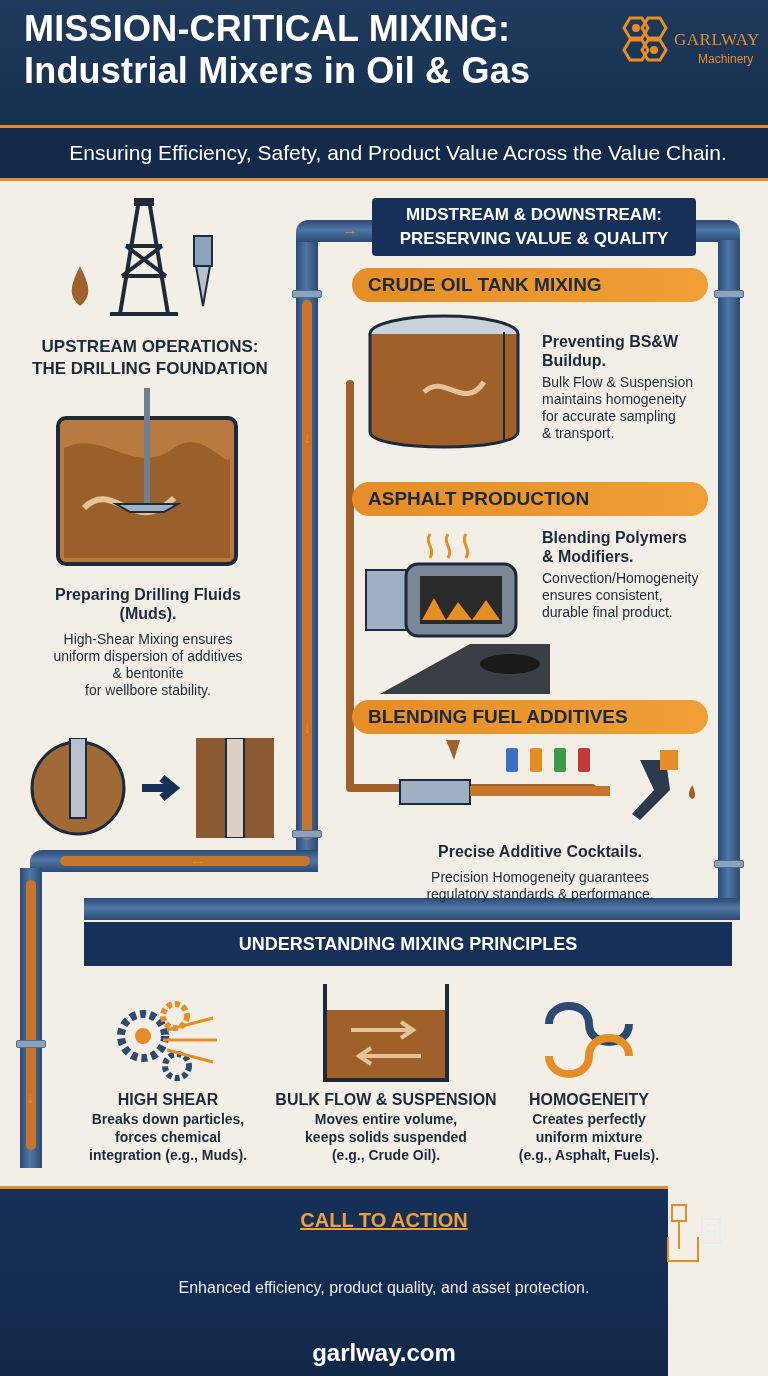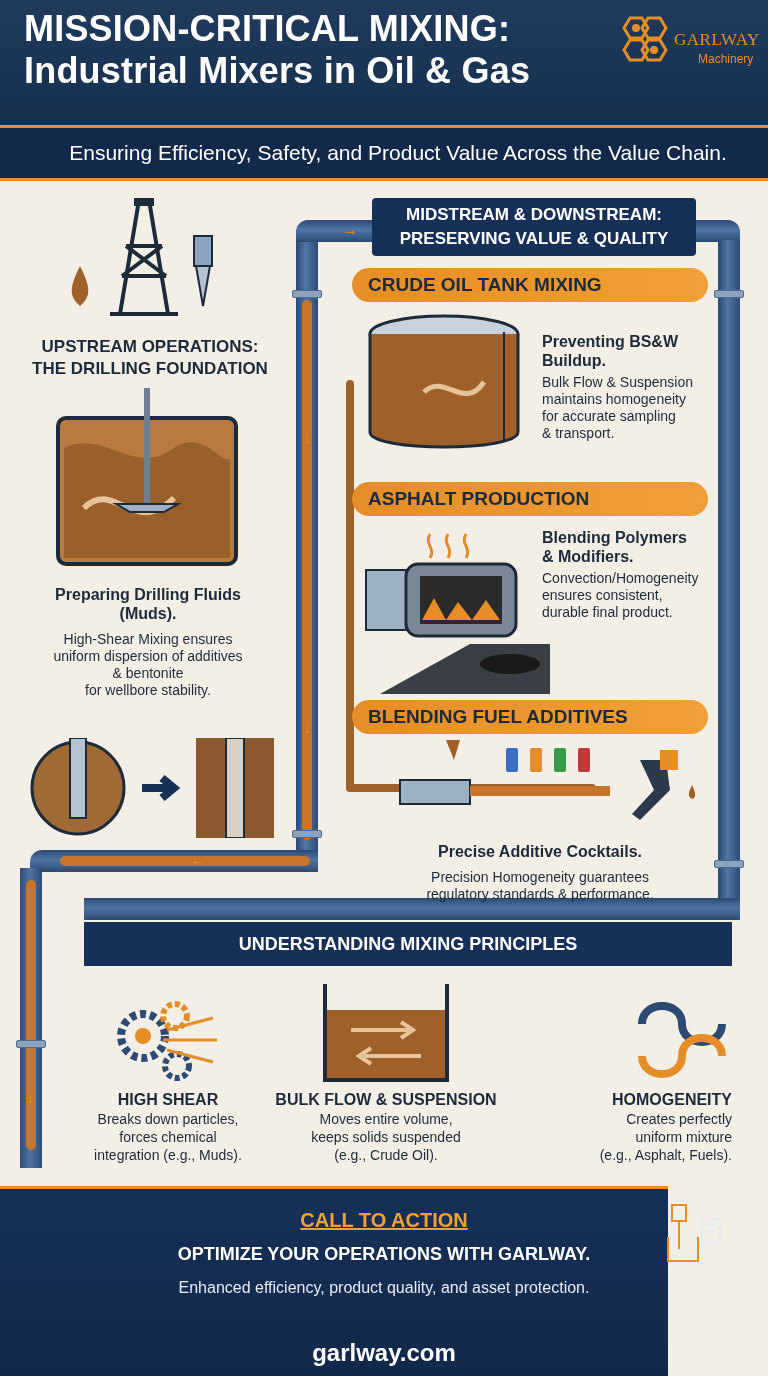--- a/index.html
+++ b/index.html
@@ -75,21 +75,21 @@
   }
 
   
   .principles-bar {
     position: absolute; left: 84px; top: 922px; width: 648px; height: 44px;
     background: #163057; color: #fff; font-size: 18px; font-weight: 600;
     text-align: center; line-height: 44px;
   }
   .pr-col { position: absolute; text-align: center; }
   .pr-title { font-weight: 700; font-size: 16px; line-height: 20px; color: #1d2a3a; }
-  .pr-text { font-size: 14px; line-height: 18px; color: #1d2a3a; }
+  .pr-text { font-size: 14px; line-height: 18px; color: #1d2a3a; font-weight: bold; }
 
   
   .footer {
     position: absolute; left: 0; top: 1186px; width: 668px; height: 190px;
     background: linear-gradient(180deg,#163057,#12284a);
     border-top: 3px solid #e58d27;
   }
   .cta-title {
     position: absolute; left: 0; top: 20px; width: 768px; text-align: center;
     color: #f0a038; font-weight: 700; font-size: 20px; text-decoration: underline;
@@ -282,34 +282,33 @@
     <path d="M4 4 L4 100 L126 100 L126 4" fill="none" stroke="#1d2a3a" stroke-width="4"></path>
     <rect x="6" y="30" width="118" height="68" fill="#a0602a"></rect>
     <path d="M30 50 L90 50 M80 42 L92 50 L80 58 M100 76 L40 76 M50 68 L38 76 L50 84" stroke="#e7c39a" stroke-width="4" fill="none"></path>
   </svg>
   <div class="pr-title">BULK FLOW &amp; SUSPENSION</div>
   <div class="pr-text">Moves entire volume,</div>
   <div class="pr-text">keeps solids suspended</div>
   <div class="pr-text">(e.g., Crude Oil).</div>
 </div>
 
-<div class="pr-col" style="left:542px;top:994px;width:190px;text-align:right;">
+<div class="pr-col" style="left:494px;top:994px;width:190px;">
   <svg width="100" height="92" viewBox="0 0 100 92">
     <path d="M10 30 C10 6 50 6 50 30 C50 54 90 54 90 30" stroke="#2c4a72" stroke-width="8" fill="none"></path>
     <path d="M10 62 C10 86 50 86 50 62 C50 38 90 38 90 62" stroke="#e58d27" stroke-width="8" fill="none"></path>
   </svg>
   <div class="pr-title">HOMOGENEITY</div>
   <div class="pr-text">Creates perfectly</div>
   <div class="pr-text">uniform mixture</div>
   <div class="pr-text">(e.g., Asphalt, Fuels).</div>
 </div>
 
 <div class="footer">
   <div class="cta-title">CALL TO ACTION</div>
-  <div class="cta-sub">OPTIMIZE YOUR OPERATIONS WITH GARLWAY.</div>
   <div class="cta-body">
     <div>Enhanced efficiency, product quality, and asset protection.</div>
   </div>
   <div class="cta-url">garlway.com</div>
   <svg class="abs" style="left:664px;top:12px" width="64" height="64" viewBox="0 0 64 64">
     <rect x="8" y="4" width="14" height="16" fill="none" stroke="#e58d27" stroke-width="2"></rect>
     <line x1="15" y1="20" x2="15" y2="48" stroke="#e58d27" stroke-width="2"></line>
     <path d="M4 36 L4 60 L34 60 L34 36" fill="none" stroke="#e58d27" stroke-width="2"></path>
     <rect x="38" y="18" width="18" height="24" fill="none" stroke="#e6ecf3" stroke-width="2"></rect>
     <line x1="42" y1="24" x2="52" y2="24" stroke="#e6ecf3" stroke-width="2"></line>

